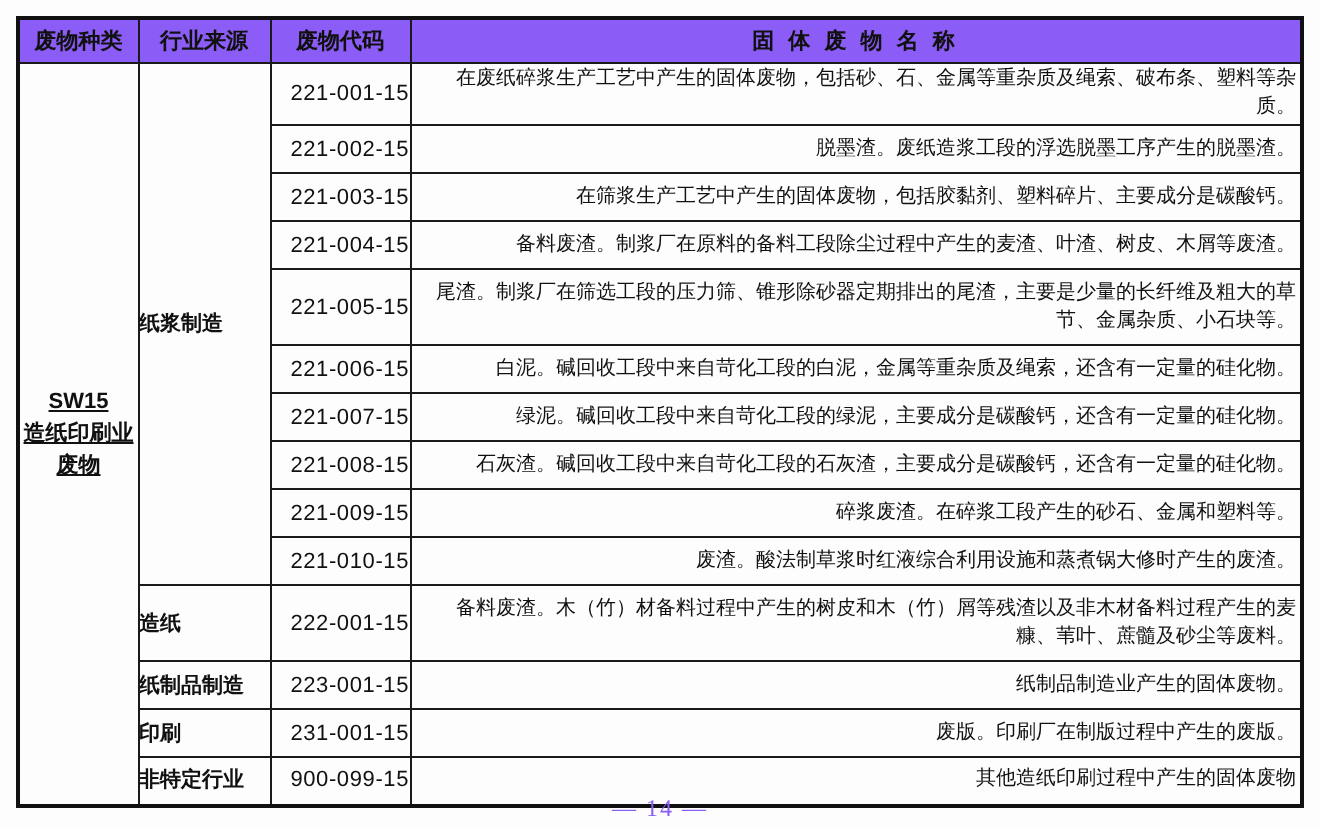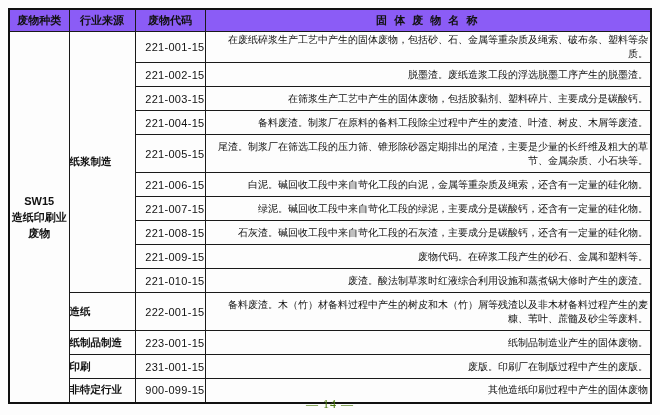--- a/index.html
+++ b/index.html
@@ -45,20 +45,21 @@
     margin-left: 36px;
   }
   tr.r1 { height: 24px; }
   tr.r2 { height: 38px; }
   td.cat-cell {
     font-family: "Liberation Sans", "DejaVu Sans", sans-serif;
     font-weight: bold;
     font-size: 11px;
     text-align: center;
     line-height: 16px;
+    text-decoration: underline;
   }
   td.ind-cell {
     font-family: "Liberation Sans", "DejaVu Sans", sans-serif;
     font-weight: bold;
     font-size: 10.5px;
     text-align: left;
   }
   td.code-cell {
     font-size: 11px;
     text-align: right;
@@ -71,21 +72,21 @@
     text-align: right;
     padding: 1px 2px 1px 4px;
   }
   .page-footer {
     position: absolute;
     left: 0;
     top: 397px;
     width: 660px;
     text-align: center;
     font-size: 12px;
-    color: #4d7c0f;
+    color: #8b5cf6;
     letter-spacing: 1px;
   }
 </style>
 </head>
 <body>
 
 <table class="doc-table">
   <colgroup>
     <col style="width:60px">
     <col style="width:66px">
@@ -134,21 +135,21 @@
     <tr class="r1">
       <td class="code-cell">221-007-15</td>
       <td class="name-cell">绿泥。碱回收工段中来自苛化工段的绿泥，主要成分是碳酸钙，还含有一定量的硅化物。</td>
     </tr>
     <tr class="r1">
       <td class="code-cell">221-008-15</td>
       <td class="name-cell">石灰渣。碱回收工段中来自苛化工段的石灰渣，主要成分是碳酸钙，还含有一定量的硅化物。</td>
     </tr>
     <tr class="r1">
       <td class="code-cell">221-009-15</td>
-      <td class="name-cell">废物代码。在碎浆工段产生的砂石、金属和塑料等。</td>
+      <td class="name-cell">碎浆废渣。在碎浆工段产生的砂石、金属和塑料等。</td>
     </tr>
     <tr class="r1">
       <td class="code-cell">221-010-15</td>
       <td class="name-cell">废渣。酸法制草浆时红液综合利用设施和蒸煮锅大修时产生的废渣。</td>
     </tr>
     <tr class="r2">
       <td class="ind-cell">造纸</td>
       <td class="code-cell">222-001-15</td>
       <td class="name-cell">备料废渣。木（竹）材备料过程中产生的树皮和木（竹）屑等残渣以及非木材备料过程产生的麦糠、苇叶、蔗髓及砂尘等废料。</td>
     </tr>

